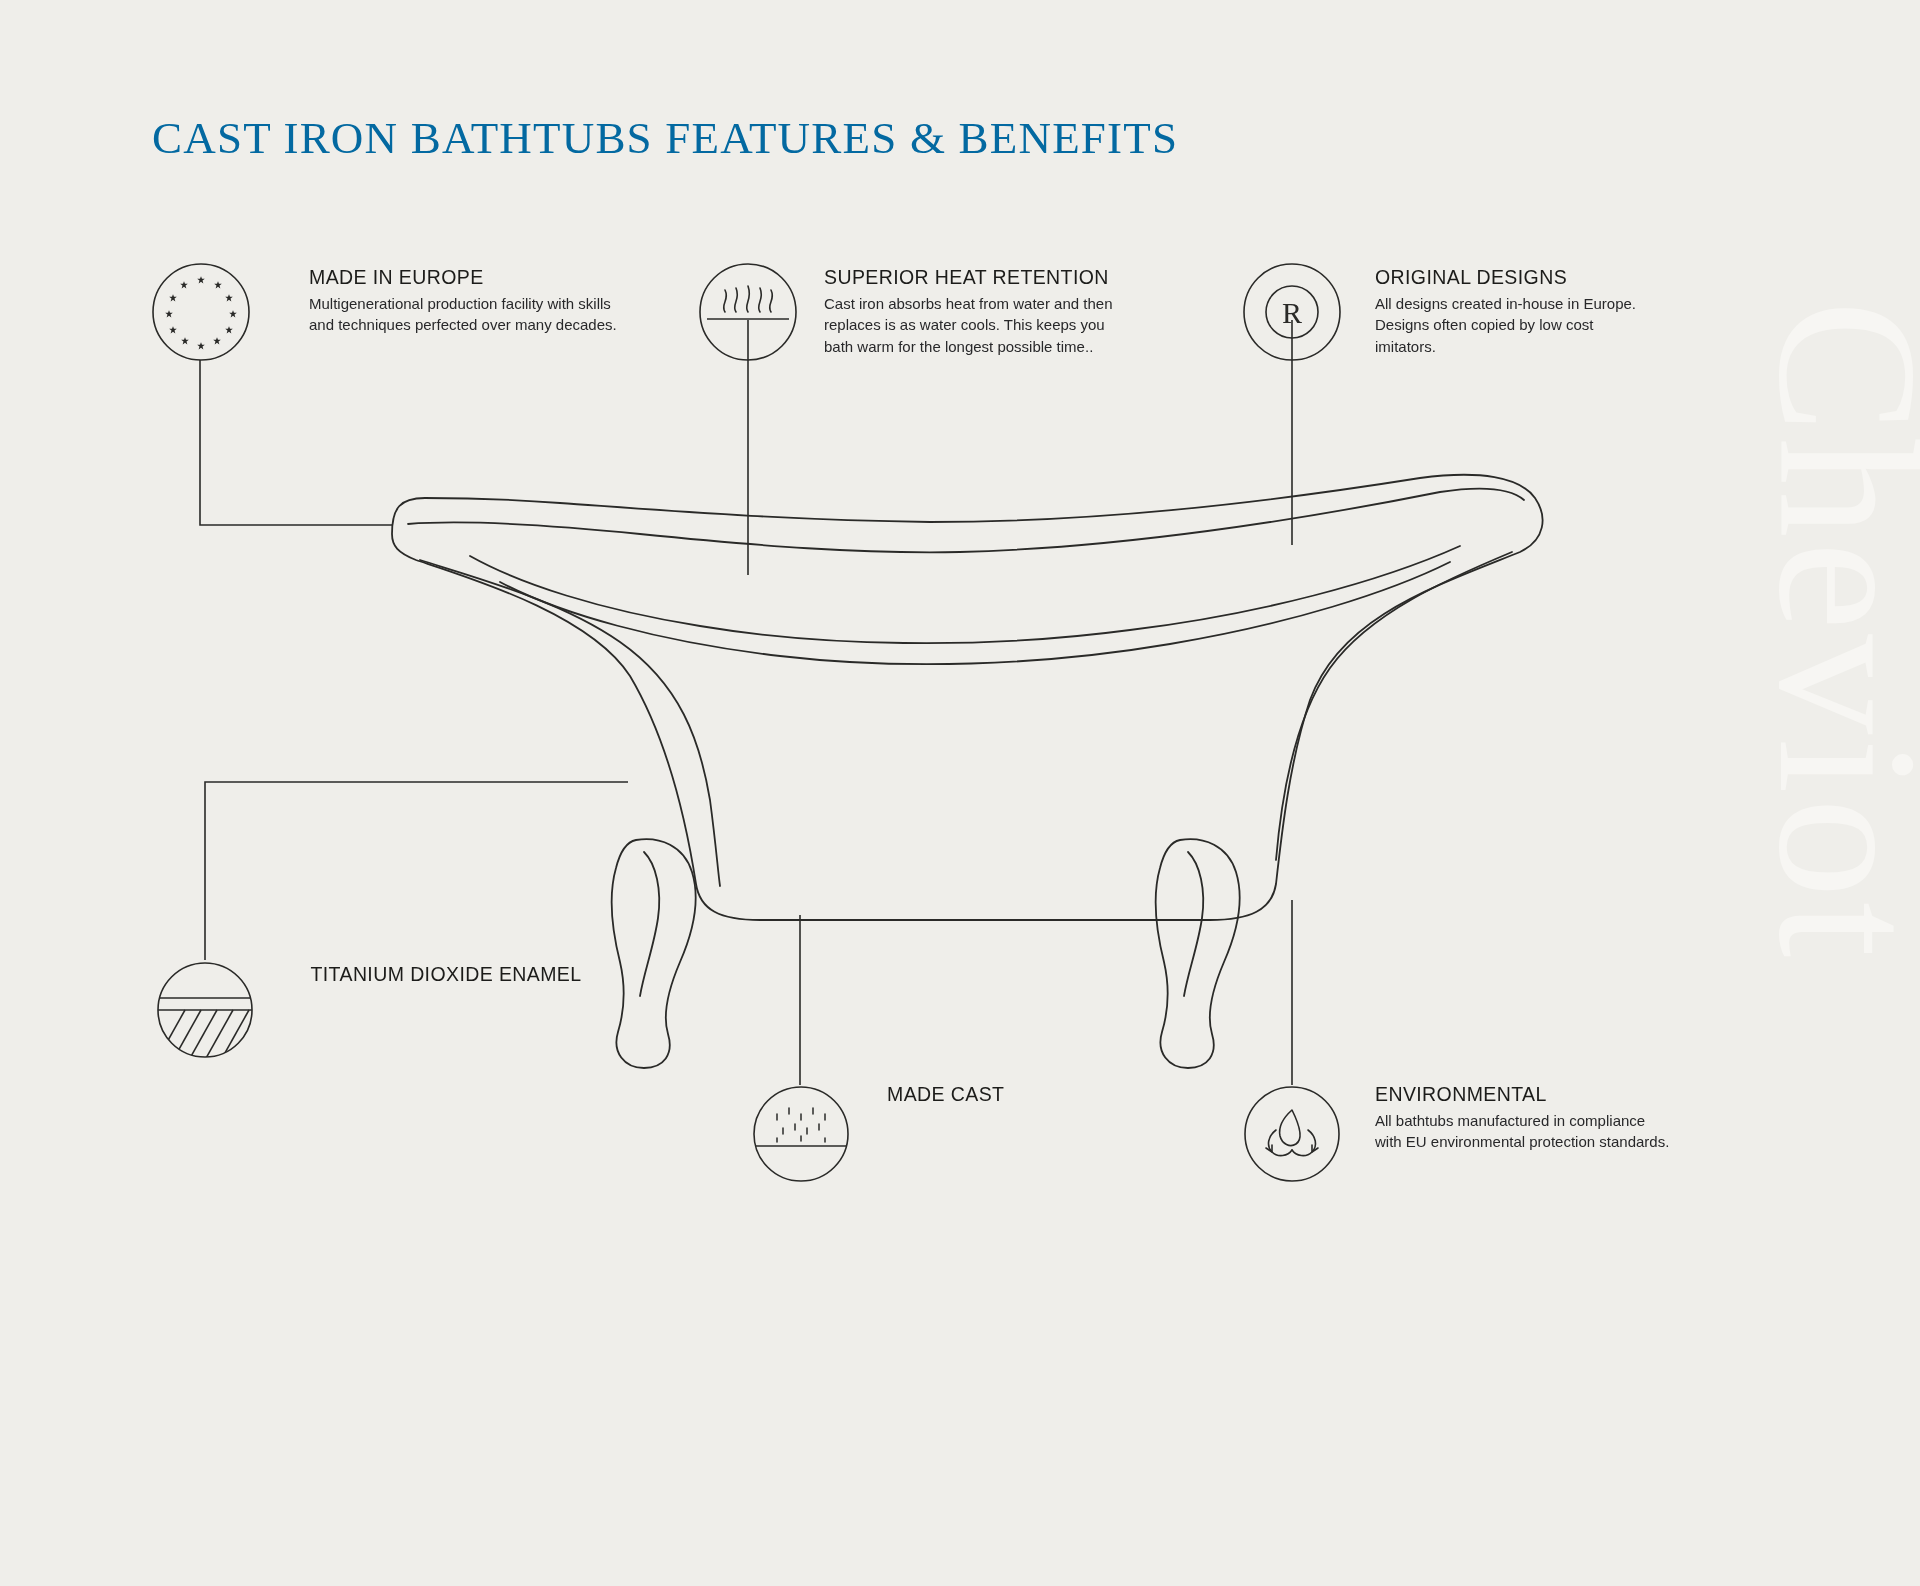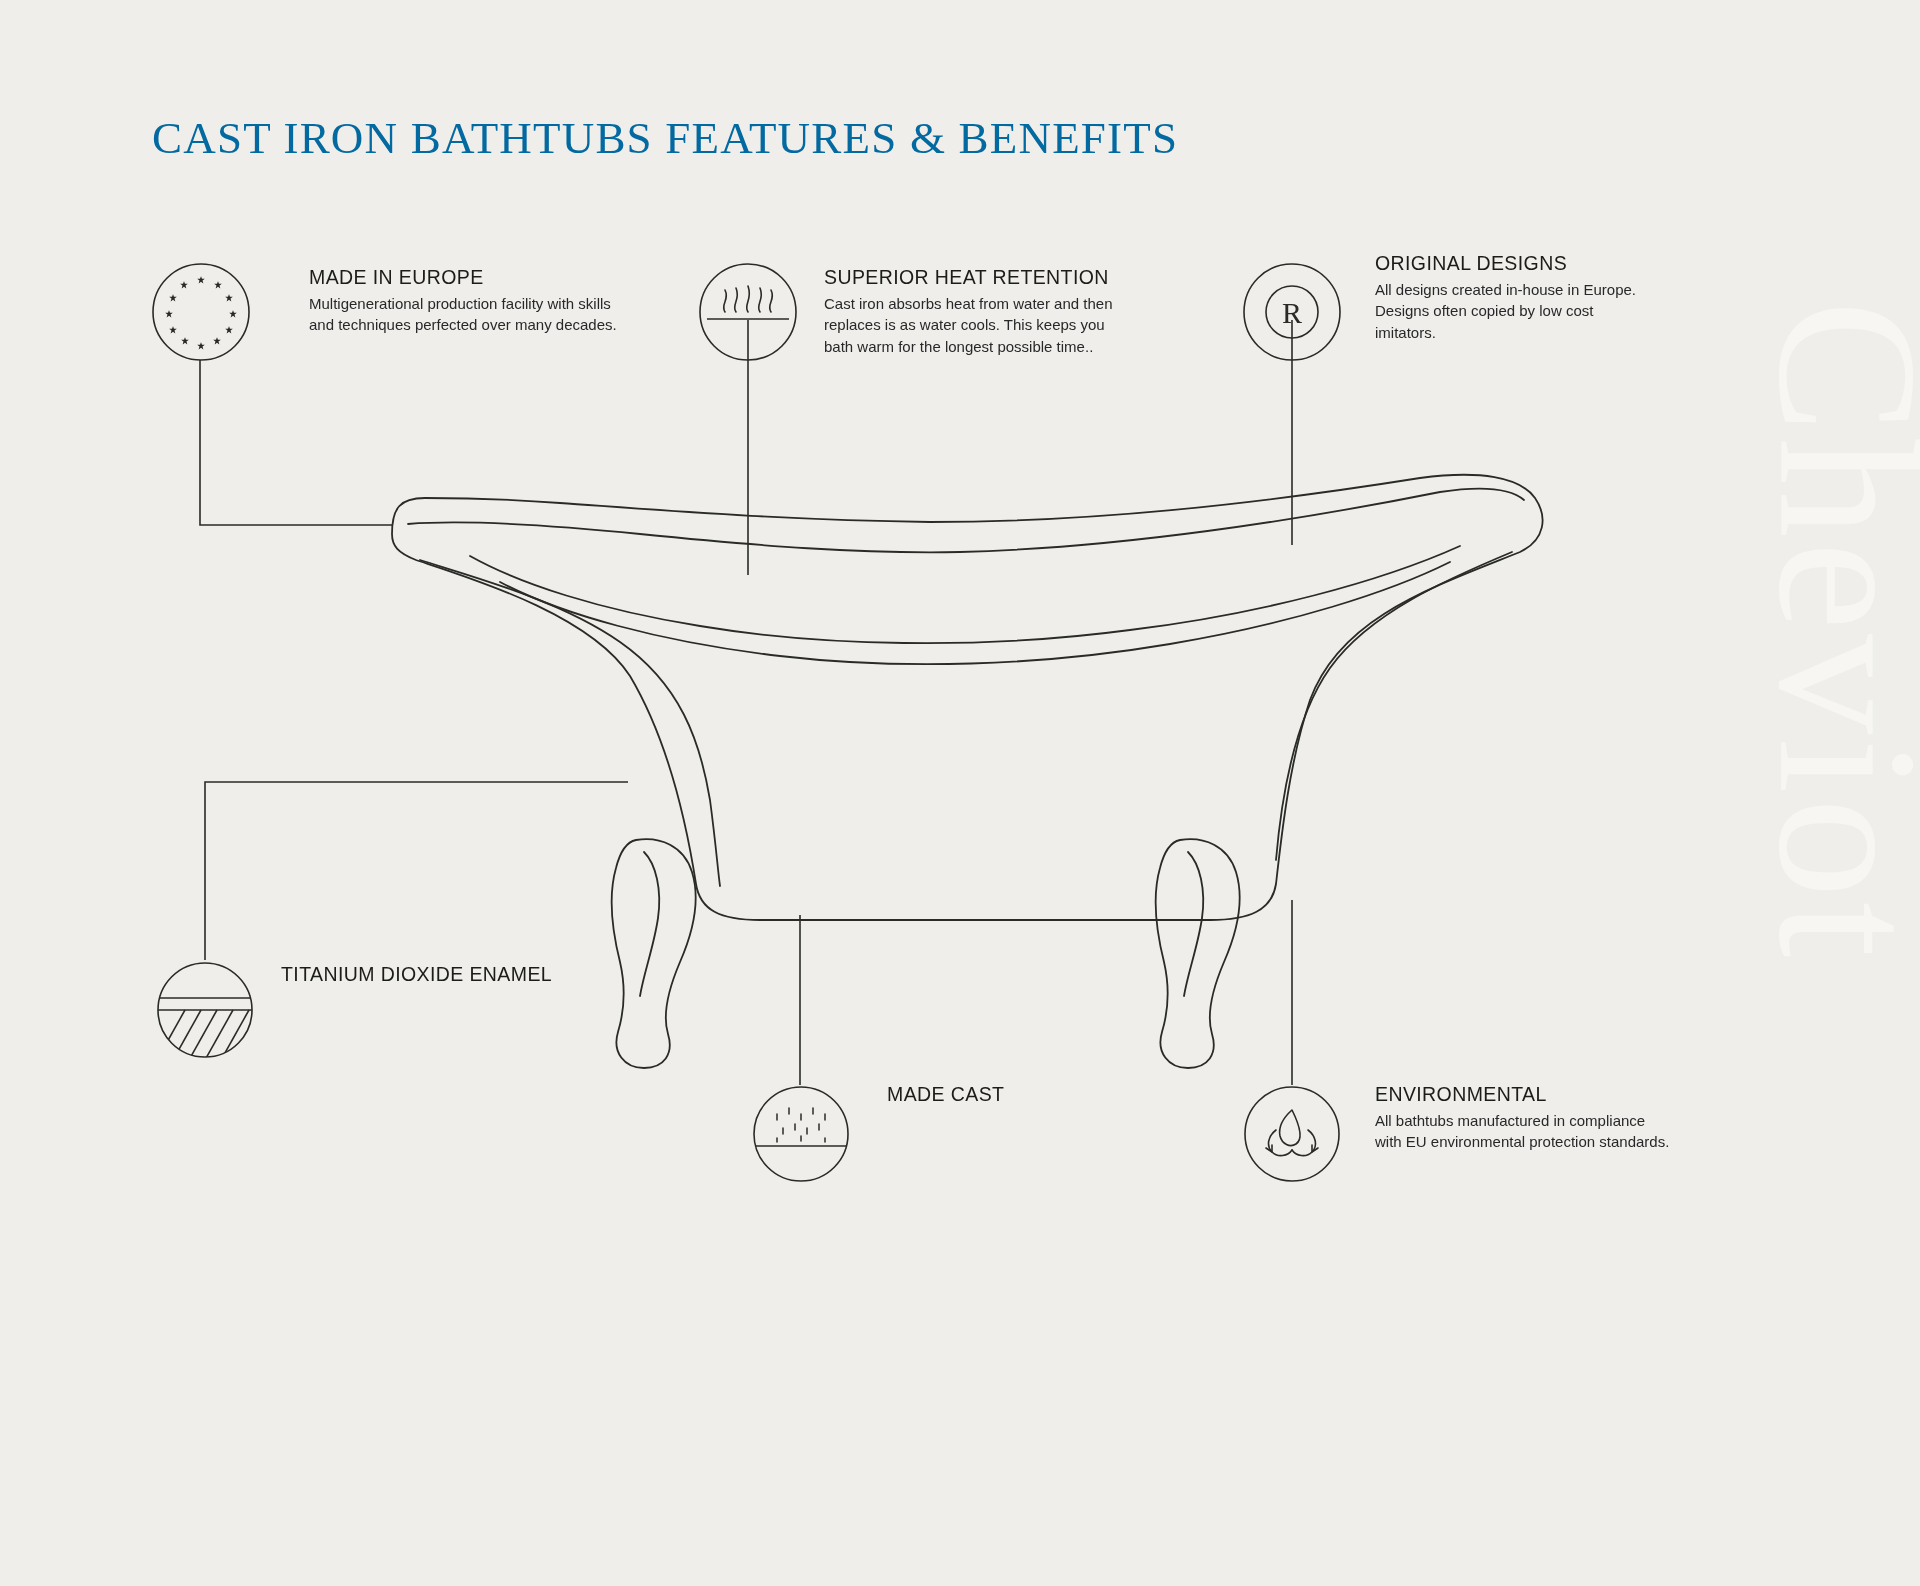--- a/index.html
+++ b/index.html
@@ -66,22 +66,22 @@
     white-space: nowrap;
   }
   .feature .body {
     font-size: 15px;
     line-height: 1.42;
     color: #28282a;
   }
   
   #f-made      { left: 281px; top: 266px; width: 330px; margin-left: 28px; }
   #f-heat      { left: 824px; top: 266px; width: 300px; }
-  #f-orig      { left: 1375px; top: 252px; width: 280px; }
-  #f-titanium  { left: 281px; top: 963px; width: 330px; }
+  #f-orig      { left: 1375px; top: 266px; width: 280px; }
+  #f-titanium  { left: 281px; top: 963px; width: 330px; text-align: center; }
   #f-sand      { left: 887px; top: 1083px; width: 290px; }
   #f-env       { left: 1375px; top: 1083px; width: 300px; }
 
   .icon-wrap { position: absolute; }
   .icon-wrap svg { display: block; }
 </style>
 </head>
 <body>
 
 <div class="page">

